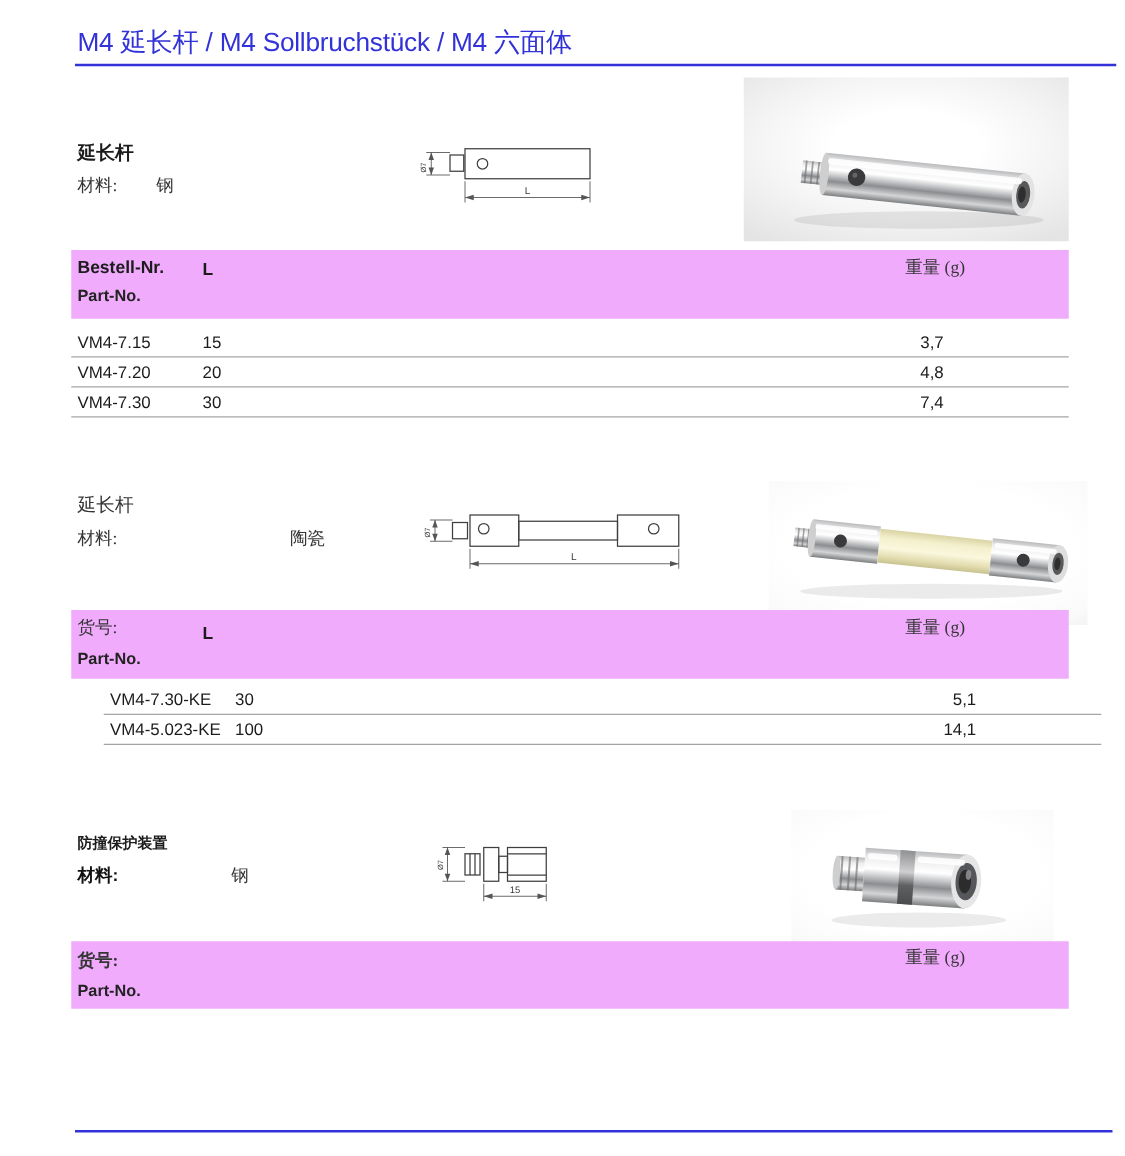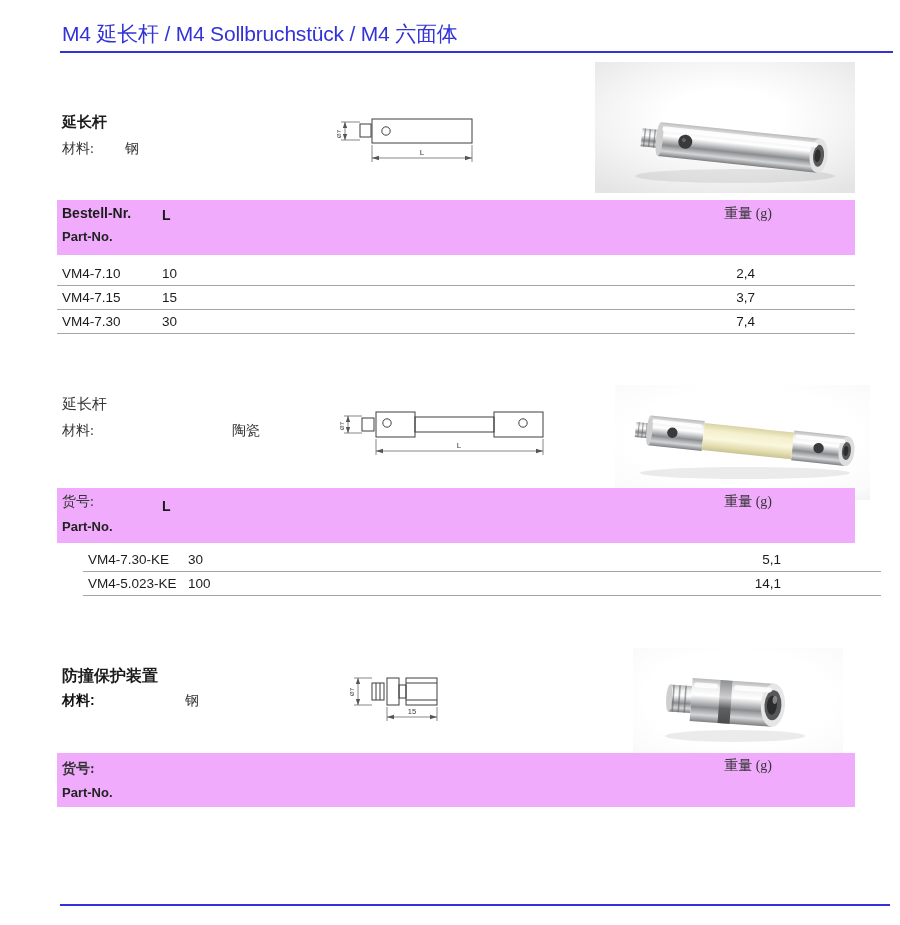--- a/index.html
+++ b/index.html
@@ -14,21 +14,21 @@
   .title-rule { left:60px; top:51px; width:833px; height:2px; background:#3232d8; }
   .bottom-rule { left:60px; top:904px; width:830px; height:2px; background:#3232d8; }
 
   
   .s1-title { left:62px; top:113px; font-size:15px; font-weight:bold; }
   .s1-mat-label { left:62px; top:140px; font-size:14px; }
   .s1-mat-value { left:125px; top:140px; font-size:14px; }
   .s2-title { left:62px; top:395px; font-size:15px; }
   .s2-mat-label { left:62px; top:422px; font-size:14px; }
   .s2-mat-value { left:232px; top:422px; font-size:14px; }
-  .s3-title { left:62px; top:666px; font-size:16px; font-weight:bold; }
+  .s3-title { left:62px; top:666px; font-size:12px; font-weight:bold; }
   .s3-mat-label { left:62px; top:692px; font-size:14px; font-weight:bold; font-family:"Liberation Sans",sans-serif; color:#111; }
   .s3-mat-value { left:185px; top:692px; font-size:14px; }
 
   
   .tbl { left:57px; width:798px; }
   .t1 { top:200px; height:162px; }
   .t2 { top:488px; height:136px; }
   .t3 { top:753px; height:90px; }
   .thead { position:absolute; left:0; top:0; width:100%; background:#f0abfc; }
   .t1 .thead, .t2 .thead { height:55px; }
@@ -133,28 +133,28 @@
 
 <div class="abs tbl t1">
   <div class="thead">
     <span class="hp bold">Bestell-Nr.</span>
     <span class="hs">Part-No.</span>
     <span class="hl">L</span>
     <span class="hw serif">重量 (g)</span>
   </div>
   <div class="tbody">
     <div class="trow">
-      <span class="c1">VM4-7.10</span>
-      <span class="c2">10</span>
-      <span class="c3">2,4</span>
-    </div>
-    <div class="trow">
       <span class="c1">VM4-7.15</span>
       <span class="c2">15</span>
       <span class="c3">3,7</span>
+    </div>
+    <div class="trow">
+      <span class="c1">VM4-7.20</span>
+      <span class="c2">20</span>
+      <span class="c3">4,8</span>
     </div>
     <div class="trow">
       <span class="c1">VM4-7.30</span>
       <span class="c2">30</span>
       <span class="c3">7,4</span>
     </div>
   </div>
 </div>
 
 <div class="abs s2-title serif">延长杆</div>

